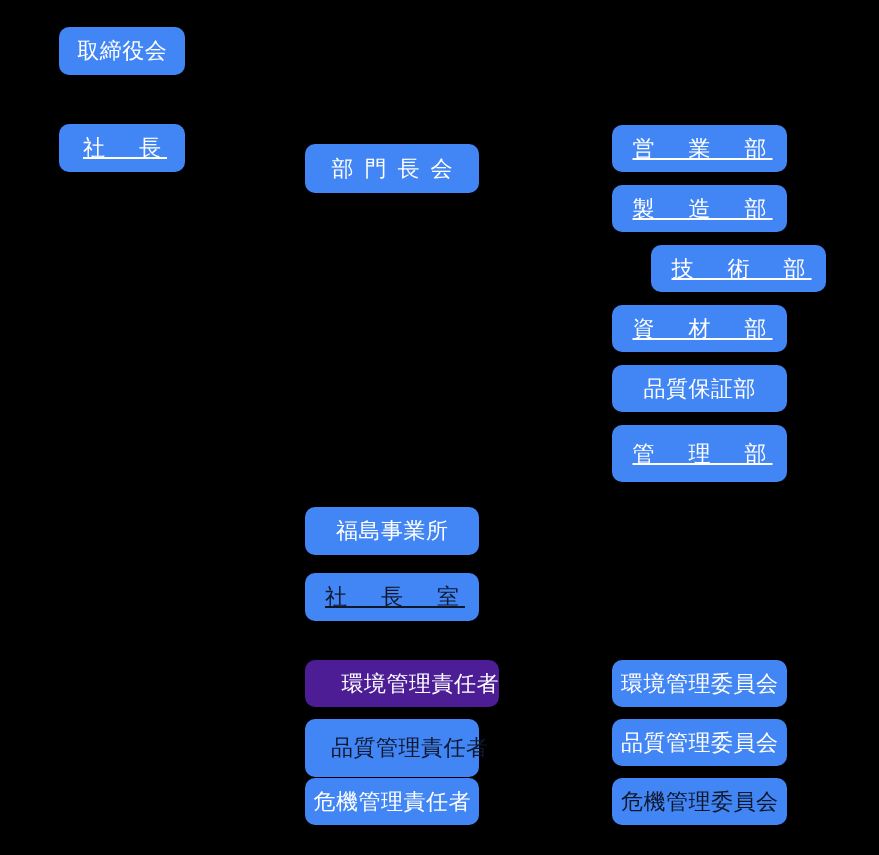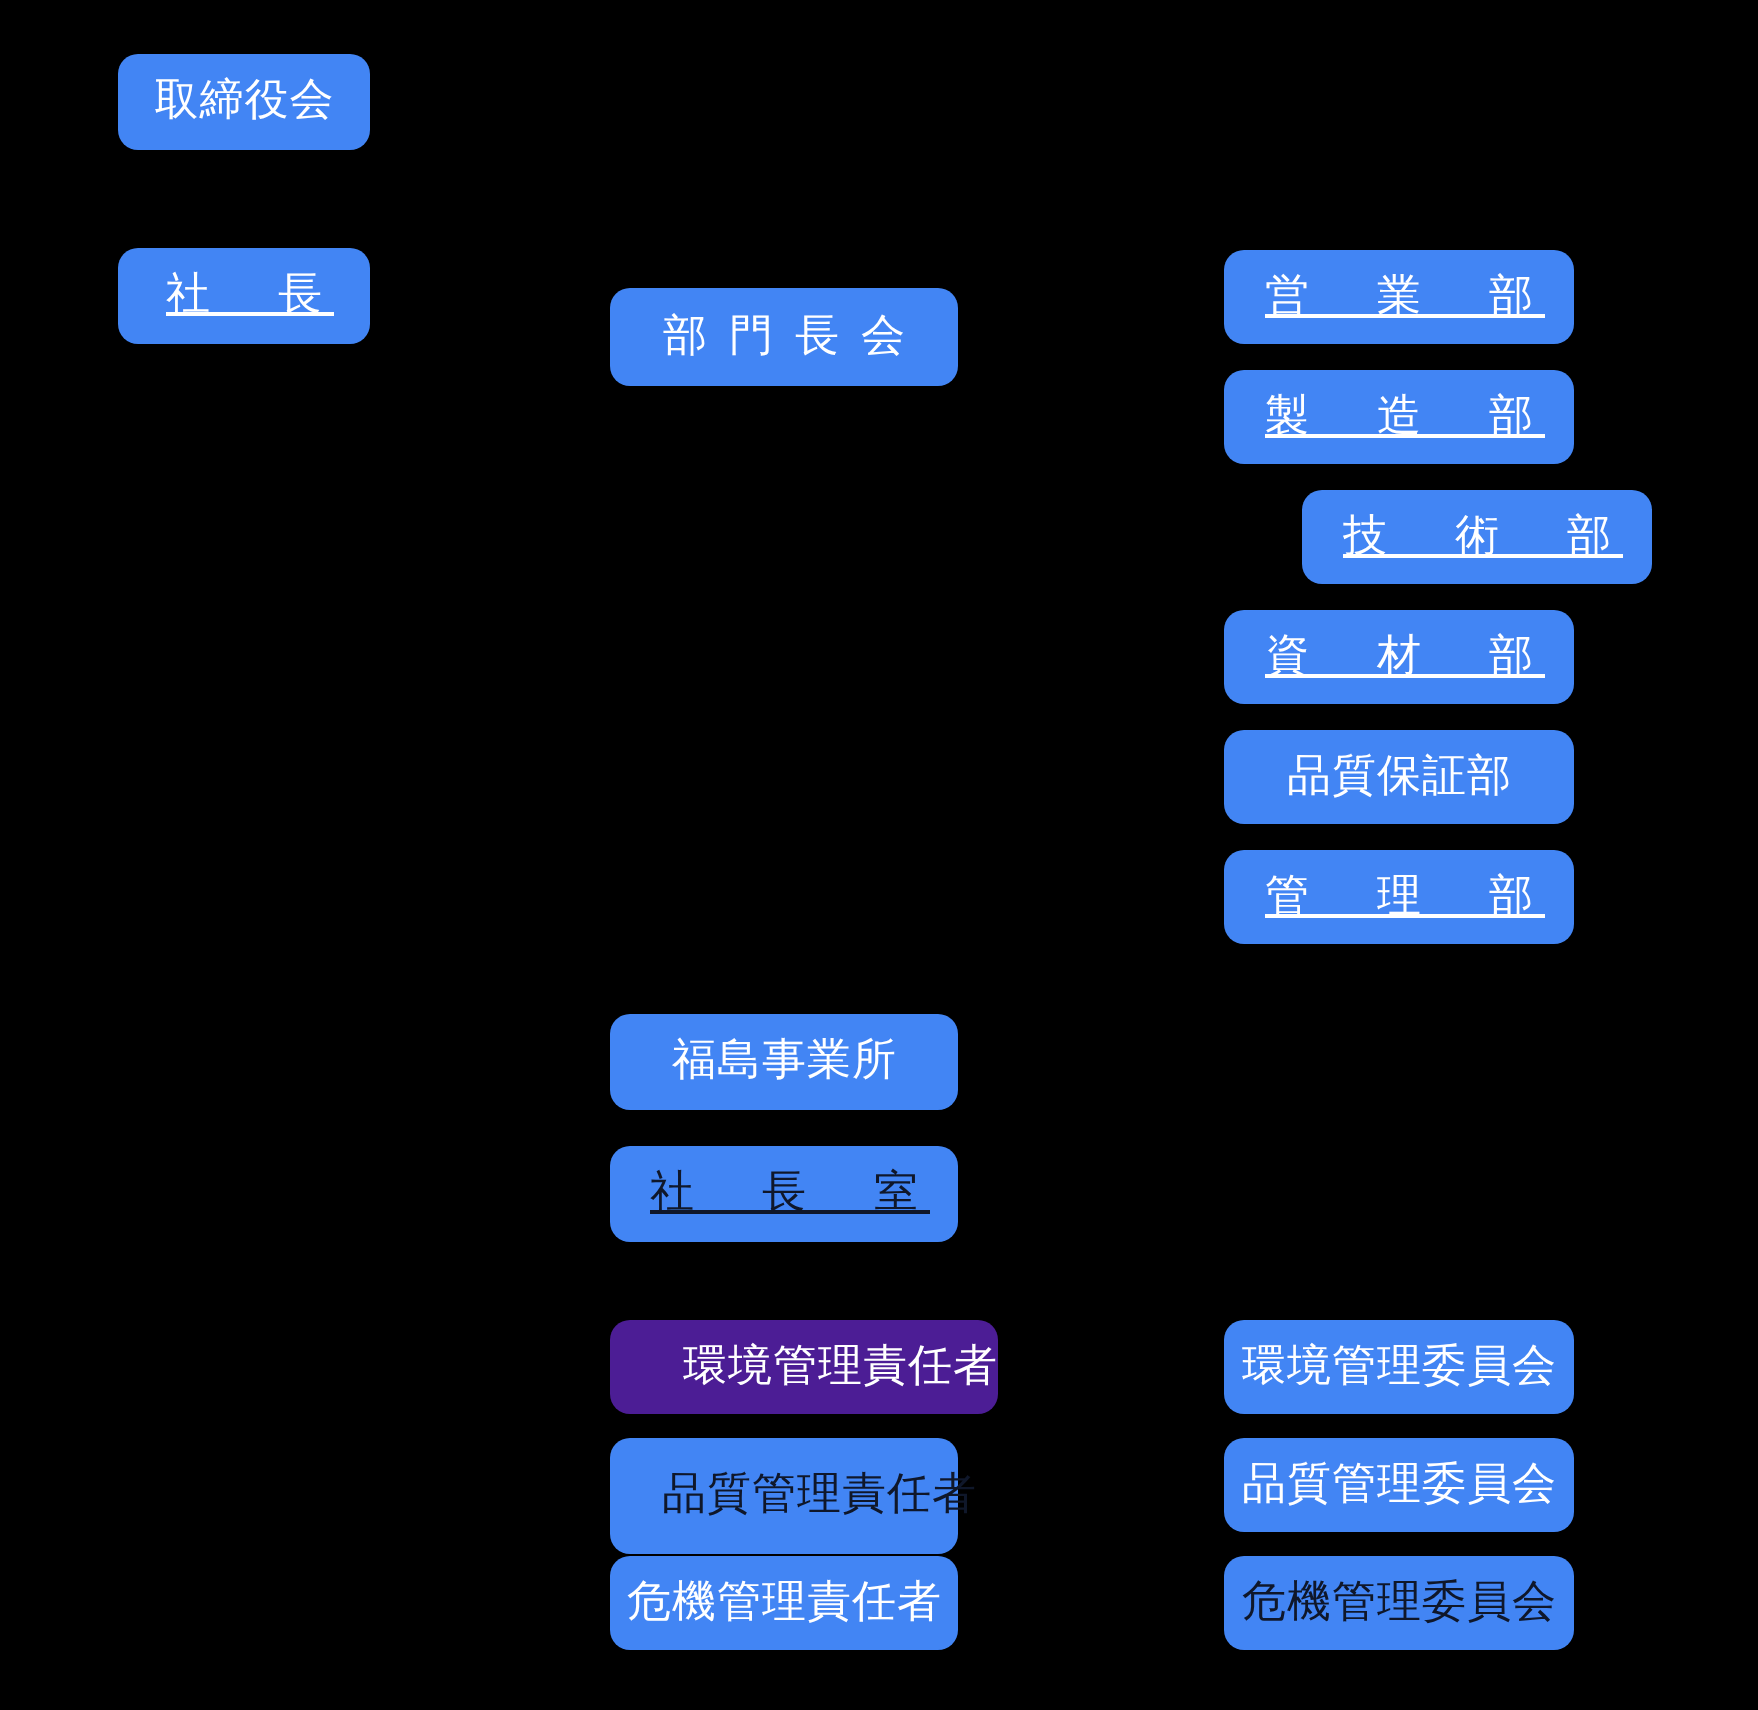--- a/index.html
+++ b/index.html
@@ -82,21 +82,21 @@
     </div>
     <div class="node mid-space" style="left: 612px; top: 245px; width: 175px; height: 47px; background: rgb(66, 133, 244); color: rgb(255, 255, 255); margin-left: 39px;">
       <span>技　術　部</span>
     </div>
     <div class="node mid-space" style="left: 612px; top: 305px; width: 175px; height: 47px; background: rgb(66, 133, 244); color: rgb(255, 255, 255);">
       <span>資　材　部</span>
     </div>
     <div class="node tight" style="left: 612px; top: 365px; width: 175px; height: 47px; background: rgb(66, 133, 244); color: rgb(255, 255, 255);">
       <span>品質保証部</span>
     </div>
-    <div class="node mid-space" style="left: 612px; top: 425px; width: 175px; height: 47px; background: rgb(66, 133, 244); color: rgb(255, 255, 255);">
+    <div class="node mid-space" style="left: 612px; top: 425px; width: 175px; height: 57px; background: rgb(66, 133, 244); color: rgb(255, 255, 255);">
       <span>管　理　部</span>
     </div>
     <div class="node tight" style="left: 612px; top: 660px; width: 175px; height: 47px; background: rgb(66, 133, 244); color: rgb(255, 255, 255);">
       <span>環境管理委員会</span>
     </div>
     <div class="node tight" style="left: 612px; top: 719px; width: 175px; height: 47px; background: rgb(66, 133, 244); color: rgb(255, 255, 255);">
       <span>品質管理委員会</span>
     </div>
     <div class="node tight" style="left: 612px; top: 778px; width: 175px; height: 47px; background: rgb(66, 133, 244); color: #0f172a;">
       <span>危機管理委員会</span>

